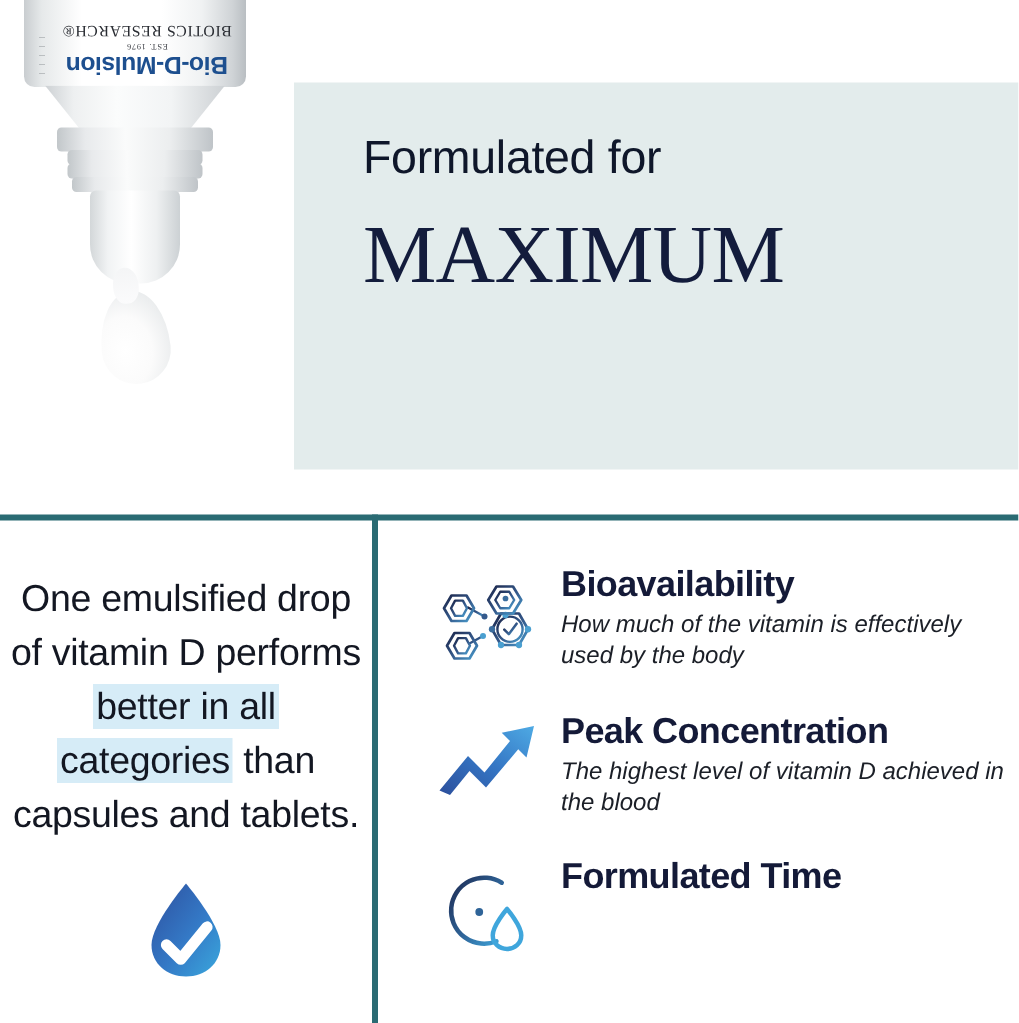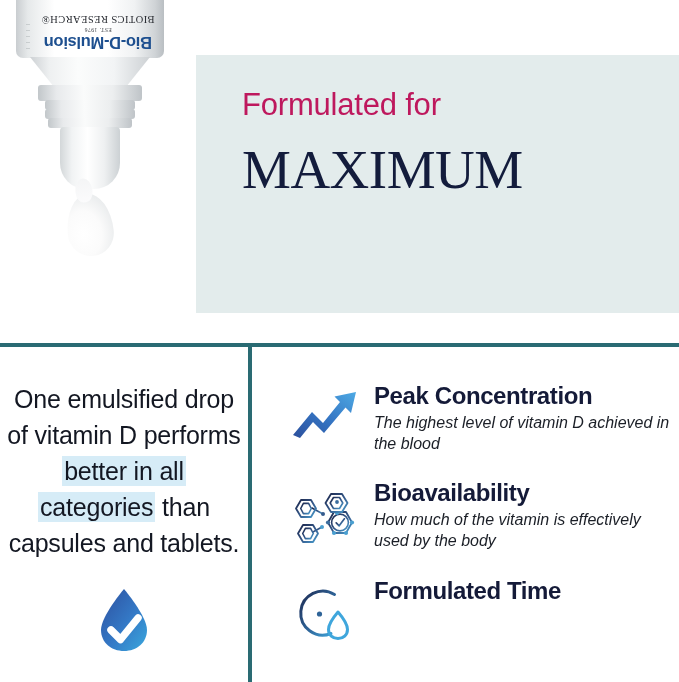--- a/index.html
+++ b/index.html
@@ -129,21 +129,21 @@
     position: absolute;
     left: 196px; top: 55px;
     width: 483px; height: 258px;
     background: #e3ecec;
     box-sizing: border-box;
     padding: 30px 0 0 46px;
   }
   #headline-eyebrow {
     font-size: 31px;
     font-weight: 400;
-    color: #be185d;
+    color: #0f172a;
     letter-spacing: -0.2px;
     line-height: 40px;
   }
   .headline-main-line {
     font-size: 55px;
     font-weight: 400;
     color: #131c3c;
     letter-spacing: -0.5px;
     line-height: 66px;
     white-space: nowrap;
@@ -278,83 +278,83 @@
         </linearGradient>
       </defs>
       <path d="M29 2 C29 2 6 29 6 43 C6 55.5 16.3 64 29 64 C41.7 64 52 55.5 52 43 C52 29 29 2 29 2 Z" fill="url(#dropGrad)"></path>
       <path d="M16 43 L25.5 52.5 L43 31" fill="none" stroke="#ffffff" stroke-width="7.5" stroke-linecap="round" stroke-linejoin="round"></path>
     </svg>
   </div>
 </div>
 
 <div id="right-panel">
 
+  <div class="feature-row" id="feature-row-bioavailability">
+    <div class="feature-icon">
+      <svg width="70" height="70" viewBox="0 0 70 70">
+        <defs>
+          <linearGradient id="molGrad" x1="0%" y1="0%" x2="100%" y2="100%">
+            <stop offset="0%" stop-color="#1b2448"></stop>
+            <stop offset="55%" stop-color="#355a8c"></stop>
+            <stop offset="100%" stop-color="#4a9fd0"></stop>
+          </linearGradient>
+        </defs>
+        <g fill="none" stroke="url(#molGrad)" stroke-width="1.6" stroke-linejoin="round" stroke-linecap="round">
+
+          <path d="M47 20 L47 31"></path>
+          <path d="M22 26 L33 32"></path>
+          <path d="M23 50 L32 45"></path>
+
+          <path d="M44 30 L56 30 L62 40.5 L56 51 L44 51 L38 40.5 Z" stroke-width="1.8"></path>
+
+          <circle cx="50" cy="40.5" r="8.4"></circle>
+          <path d="M46.2 40.8 L49.2 43.8 L54.4 36.8" stroke-width="1.7"></path>
+
+          <circle cx="47" cy="31" r="2.1" fill="#4a9fd0" stroke="none"></circle>
+          <circle cx="47" cy="20" r="1.9" fill="#3b6d9e" stroke="none"></circle>
+          <circle cx="38" cy="40.5" r="2.1" fill="#3b6d9e" stroke="none"></circle>
+          <circle cx="62" cy="40.5" r="2.1" fill="#4a9fd0" stroke="none"></circle>
+          <circle cx="56" cy="51" r="2.1" fill="#4a9fd0" stroke="none"></circle>
+          <circle cx="44" cy="51" r="2.1" fill="#4a9fd0" stroke="none"></circle>
+          <circle cx="33" cy="32" r="2" fill="#355a8c" stroke="none"></circle>
+          <circle cx="32" cy="45" r="2" fill="#4a9fd0" stroke="none"></circle>
+
+          <path d="M41 12 L52 12 L57.5 21 L52 30 L41 30 L35.5 21 Z" stroke-width="1.8"></path>
+          <path d="M43.5 15.5 L49.5 15.5 L52.8 21 L49.5 26.5 L43.5 26.5 L40.2 21 Z"></path>
+
+          <path d="M11 18 L21 18 L26 26.5 L21 35 L11 35 L6 26.5 Z" stroke-width="1.8"></path>
+          <path d="M13.4 21.4 L18.6 21.4 L21.3 26.5 L18.6 31.6 L13.4 31.6 L10.7 26.5 Z"></path>
+
+          <path d="M13 43 L23 43 L28 51.5 L23 60 L13 60 L8 51.5 Z" stroke-width="1.8"></path>
+          <path d="M15.4 46.4 L20.6 46.4 L23.3 51.5 L20.6 56.6 L15.4 56.6 L12.7 51.5 Z"></path>
+        </g>
+      </svg>
+    </div>
+    <div class="feature-text">
+      <div class="feature-title">Bioavailability</div>
+      <div class="feature-desc">How much of the vitamin is effectively used by the body</div>
+    </div>
+  </div>
+
   <div class="feature-row" id="feature-row-peak">
     <div class="feature-icon">
       <svg width="70" height="58" viewBox="0 0 70 58">
         <defs>
           <linearGradient id="arrowGrad" x1="0%" y1="100%" x2="100%" y2="0%">
             <stop offset="0%" stop-color="#2c4f9c"></stop>
             <stop offset="50%" stop-color="#3576c4"></stop>
             <stop offset="100%" stop-color="#4eaae4"></stop>
           </linearGradient>
         </defs>
         <path d="M3 50 L22 27 L33 38 L50 17 L44.5 11.5 L66 7 L61 28 L55.5 22.5 L34 48 L23 37 L10 53 Z" fill="url(#arrowGrad)"></path>
       </svg>
     </div>
     <div class="feature-text">
       <div class="feature-title">Peak Concentration</div>
       <div class="feature-desc">The highest level of vitamin D achieved in the blood</div>
-    </div>
-  </div>
-
-  <div class="feature-row" id="feature-row-bioavailability">
-    <div class="feature-icon">
-      <svg width="70" height="70" viewBox="0 0 70 70">
-        <defs>
-          <linearGradient id="molGrad" x1="0%" y1="0%" x2="100%" y2="100%">
-            <stop offset="0%" stop-color="#1b2448"></stop>
-            <stop offset="55%" stop-color="#355a8c"></stop>
-            <stop offset="100%" stop-color="#4a9fd0"></stop>
-          </linearGradient>
-        </defs>
-        <g fill="none" stroke="url(#molGrad)" stroke-width="1.6" stroke-linejoin="round" stroke-linecap="round">
-
-          <path d="M47 20 L47 31"></path>
-          <path d="M22 26 L33 32"></path>
-          <path d="M23 50 L32 45"></path>
-
-          <path d="M44 30 L56 30 L62 40.5 L56 51 L44 51 L38 40.5 Z" stroke-width="1.8"></path>
-
-          <circle cx="50" cy="40.5" r="8.4"></circle>
-          <path d="M46.2 40.8 L49.2 43.8 L54.4 36.8" stroke-width="1.7"></path>
-
-          <circle cx="47" cy="31" r="2.1" fill="#4a9fd0" stroke="none"></circle>
-          <circle cx="47" cy="20" r="1.9" fill="#3b6d9e" stroke="none"></circle>
-          <circle cx="38" cy="40.5" r="2.1" fill="#3b6d9e" stroke="none"></circle>
-          <circle cx="62" cy="40.5" r="2.1" fill="#4a9fd0" stroke="none"></circle>
-          <circle cx="56" cy="51" r="2.1" fill="#4a9fd0" stroke="none"></circle>
-          <circle cx="44" cy="51" r="2.1" fill="#4a9fd0" stroke="none"></circle>
-          <circle cx="33" cy="32" r="2" fill="#355a8c" stroke="none"></circle>
-          <circle cx="32" cy="45" r="2" fill="#4a9fd0" stroke="none"></circle>
-
-          <path d="M41 12 L52 12 L57.5 21 L52 30 L41 30 L35.5 21 Z" stroke-width="1.8"></path>
-          <path d="M43.5 15.5 L49.5 15.5 L52.8 21 L49.5 26.5 L43.5 26.5 L40.2 21 Z"></path>
-
-          <path d="M11 18 L21 18 L26 26.5 L21 35 L11 35 L6 26.5 Z" stroke-width="1.8"></path>
-          <path d="M13.4 21.4 L18.6 21.4 L21.3 26.5 L18.6 31.6 L13.4 31.6 L10.7 26.5 Z"></path>
-
-          <path d="M13 43 L23 43 L28 51.5 L23 60 L13 60 L8 51.5 Z" stroke-width="1.8"></path>
-          <path d="M15.4 46.4 L20.6 46.4 L23.3 51.5 L20.6 56.6 L15.4 56.6 L12.7 51.5 Z"></path>
-        </g>
-      </svg>
-    </div>
-    <div class="feature-text">
-      <div class="feature-title">Bioavailability</div>
-      <div class="feature-desc">How much of the vitamin is effectively used by the body</div>
     </div>
   </div>
 
   <div class="feature-row" id="feature-row-time">
     <div class="feature-icon">
       <svg width="70" height="66" viewBox="0 0 70 66">
         <defs>
           <linearGradient id="clockGrad" x1="0%" y1="0%" x2="100%" y2="100%">
             <stop offset="0%" stop-color="#1d2a52"></stop>
             <stop offset="55%" stop-color="#2f6498"></stop>

